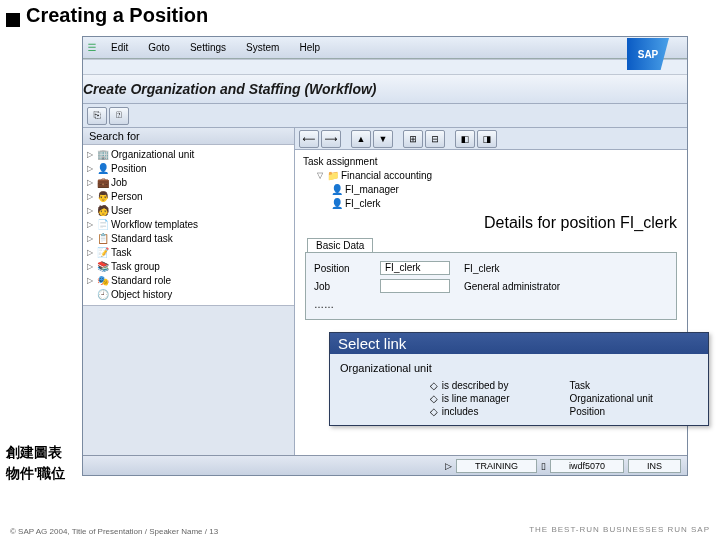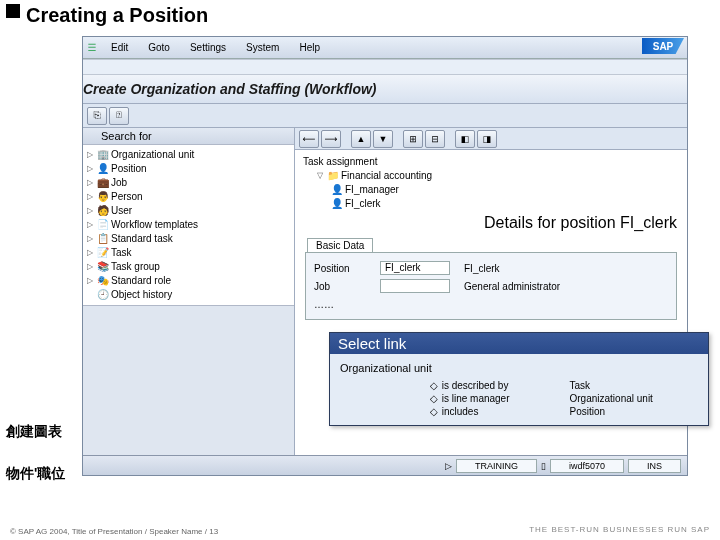--- a/index.html
+++ b/index.html
@@ -1,32 +1,32 @@
 <!DOCTYPE html>
 <html><head>
 <meta charset="utf-8">
 <style>
   * { box-sizing: border-box; margin: 0; padding: 0; }
   body { font-family: Arial, sans-serif; font-size: 11px; width: 720px; height: 540px; background: #fff; position: relative; overflow: hidden; }
-  .slide-title { font-size: 20px; font-weight: bold; color: #000; padding: 4px 16px 6px 6px; display: flex; align-items: flex-start; }
+  .slide-title { font-size: 20px; font-weight: bold; color: #000; padding: 4px 16px 6px 6px; display: flex; align-items: flex-end; }
   .slide-title-marker { width: 14px; height: 14px; background: #000; margin-right: 6px; }
   .app-window { position: absolute; left: 82px; top: 36px; width: 606px; height: 440px; border: 1px solid #7a8aa0; background: #d6e0ef; }
   .menubar { display: flex; align-items: center; background: linear-gradient(#e8eff8,#cfd9e8); height: 22px; font-size: 10px; border-bottom: 1px solid #9aa; position: relative; }
   .menubar .menu-icon { width: 18px; text-align: center; color: #4a6; }
   .menubar .menu-title { padding: 0 6px; text-decoration: underline; }
   .menubar .menu-item { padding: 0 10px; }
-  .sap-logo { position: absolute; right: 3px; top: 1px; width: 42px; height: 16px; background: linear-gradient(90deg,#0a5bc4,#4aa0e8); color: #fff; font-weight: bold; font-size: 10px; display: flex; align-items: center; justify-content: center; clip-path: polygon(0 0,100% 0,80% 100%,0 100%); }
+  .sap-logo { position: absolute; right: 18px; top: 1px; width: 42px; height: 32px; background: linear-gradient(90deg,#0a5bc4,#4aa0e8); color: #fff; font-weight: bold; font-size: 10px; display: flex; align-items: center; justify-content: center; clip-path: polygon(0 0,100% 0,80% 100%,0 100%); }
   .toolbar-thin { height: 16px; background: #e8eff8; border-top: 1px solid #c0c8d4; border-bottom: 1px solid #c0c8d4; }
   .page-title { background: linear-gradient(#f0f4fa,#d8e2f0); padding: 6px 0; font-size: 14px; font-weight: bold; font-style: italic; color: #1a1a1a; border-bottom: 1px solid #a0acc0; }
   .toolbar-icons { height: 24px; background: #dde6f2; border-bottom: 1px solid #a0acc0; display: flex; align-items: center; padding: 0 4px; gap: 2px; }
   .tb-btn { width: 20px; height: 18px; border: 1px solid #8a96aa; background: linear-gradient(#f4f8fc,#d0dae8); border-radius: 2px; display: flex; align-items: center; justify-content: center; font-size: 9px; }
   .tb-sep { width: 6px; }
   .main-area { display: flex; height: 340px; }
   .left-panel { width: 212px; background: #eef2f8; border-right: 1px solid #a0acc0; display: flex; flex-direction: column; }
-  .search-header { background: linear-gradient(#e2e9f3,#cfd8e6); padding: 2px 18px; font-size: 11px; border-bottom: 1px solid #b0b8c8; }
+  .search-header { background: linear-gradient(#e2e9f3,#cfd8e6); padding: 2px 6px; font-size: 11px; border-bottom: 1px solid #b0b8c8; }
   .search-list { background: #fff; flex: 0 0 auto; padding: 2px 4px 4px 4px; border-bottom: 1px solid #b0b8c8; }
   .search-row { display: flex; align-items: center; height: 14px; font-size: 10px; }
   .tri { width: 10px; color: #666; font-size: 8px; }
   .sicon { width: 14px; display: inline-flex; justify-content: center; }
   .right-panel { flex: 1; display: flex; flex-direction: column; background: #fff; position: relative; }
   .rp-toolbar { height: 22px; background: #dde6f2; border-bottom: 1px solid #a0acc0; display: flex; align-items: center; padding: 0 4px; gap: 2px; }
   .rp-split { flex: 1; display: flex; flex-direction: column; }
   .task-area { padding: 4px 8px 2px 8px; font-size: 10px; }
   .task-row { display: flex; align-items: center; height: 14px; }
   .indent1 { padding-left: 14px; }
@@ -41,21 +41,21 @@
   .form-row .txt { padding-left: 8px; }
   .statusbar { position: absolute; left: 0; bottom: 0; width: 100%; height: 20px; background: linear-gradient(#e2e8f2,#c8d2e2); border-top: 1px solid #8a96aa; display: flex; align-items: center; justify-content: flex-end; padding: 0 6px; gap: 4px; font-size: 9px; }
   .statusbar .chip { border: 1px solid #9aa; background: #f4f8fc; padding: 1px 18px; }
   .popup { position: absolute; left: 329px; top: 332px; width: 380px; border: 1px solid #2a3a5a; box-shadow: 2px 2px 4px rgba(0,0,0,0.25); background: #e4ecf6; }
   .popup-title { background: linear-gradient(#3a5a9a,#2a4a8a); color: #fff; font-size: 15px; padding: 2px 8px; }
   .popup-body { padding: 8px 10px; }
   .popup-body .h { font-size: 11px; margin-bottom: 6px; }
   .popup-cols { display: flex; gap: 20px; }
   .popup-col { display: flex; flex-direction: column; gap: 2px; font-size: 10px; }
   .popup-col .opt { display: flex; align-items: center; gap: 4px; }
-  .annot1 { position: absolute; left: 6px; top: 423px; font-size: 14px; font-weight: bold; }
+  .annot1 { position: absolute; left: 6px; top: 444px; font-size: 14px; font-weight: bold; }
   .annot2 { position: absolute; left: 6px; top: 465px; font-size: 14px; font-weight: bold; }
   .footer { position: absolute; left: 10px; bottom: 4px; font-size: 8px; color: #666; }
   .footer-brand { position: absolute; right: 10px; bottom: 6px; font-size: 8px; color: #888; font-weight: normal; letter-spacing: 1px; text-align: right; }
 </style>
 </head>
 <body>
 
 <div class="slide-title">
   <span class="slide-title-marker"></span>
   <span>Creating a Position</span>

